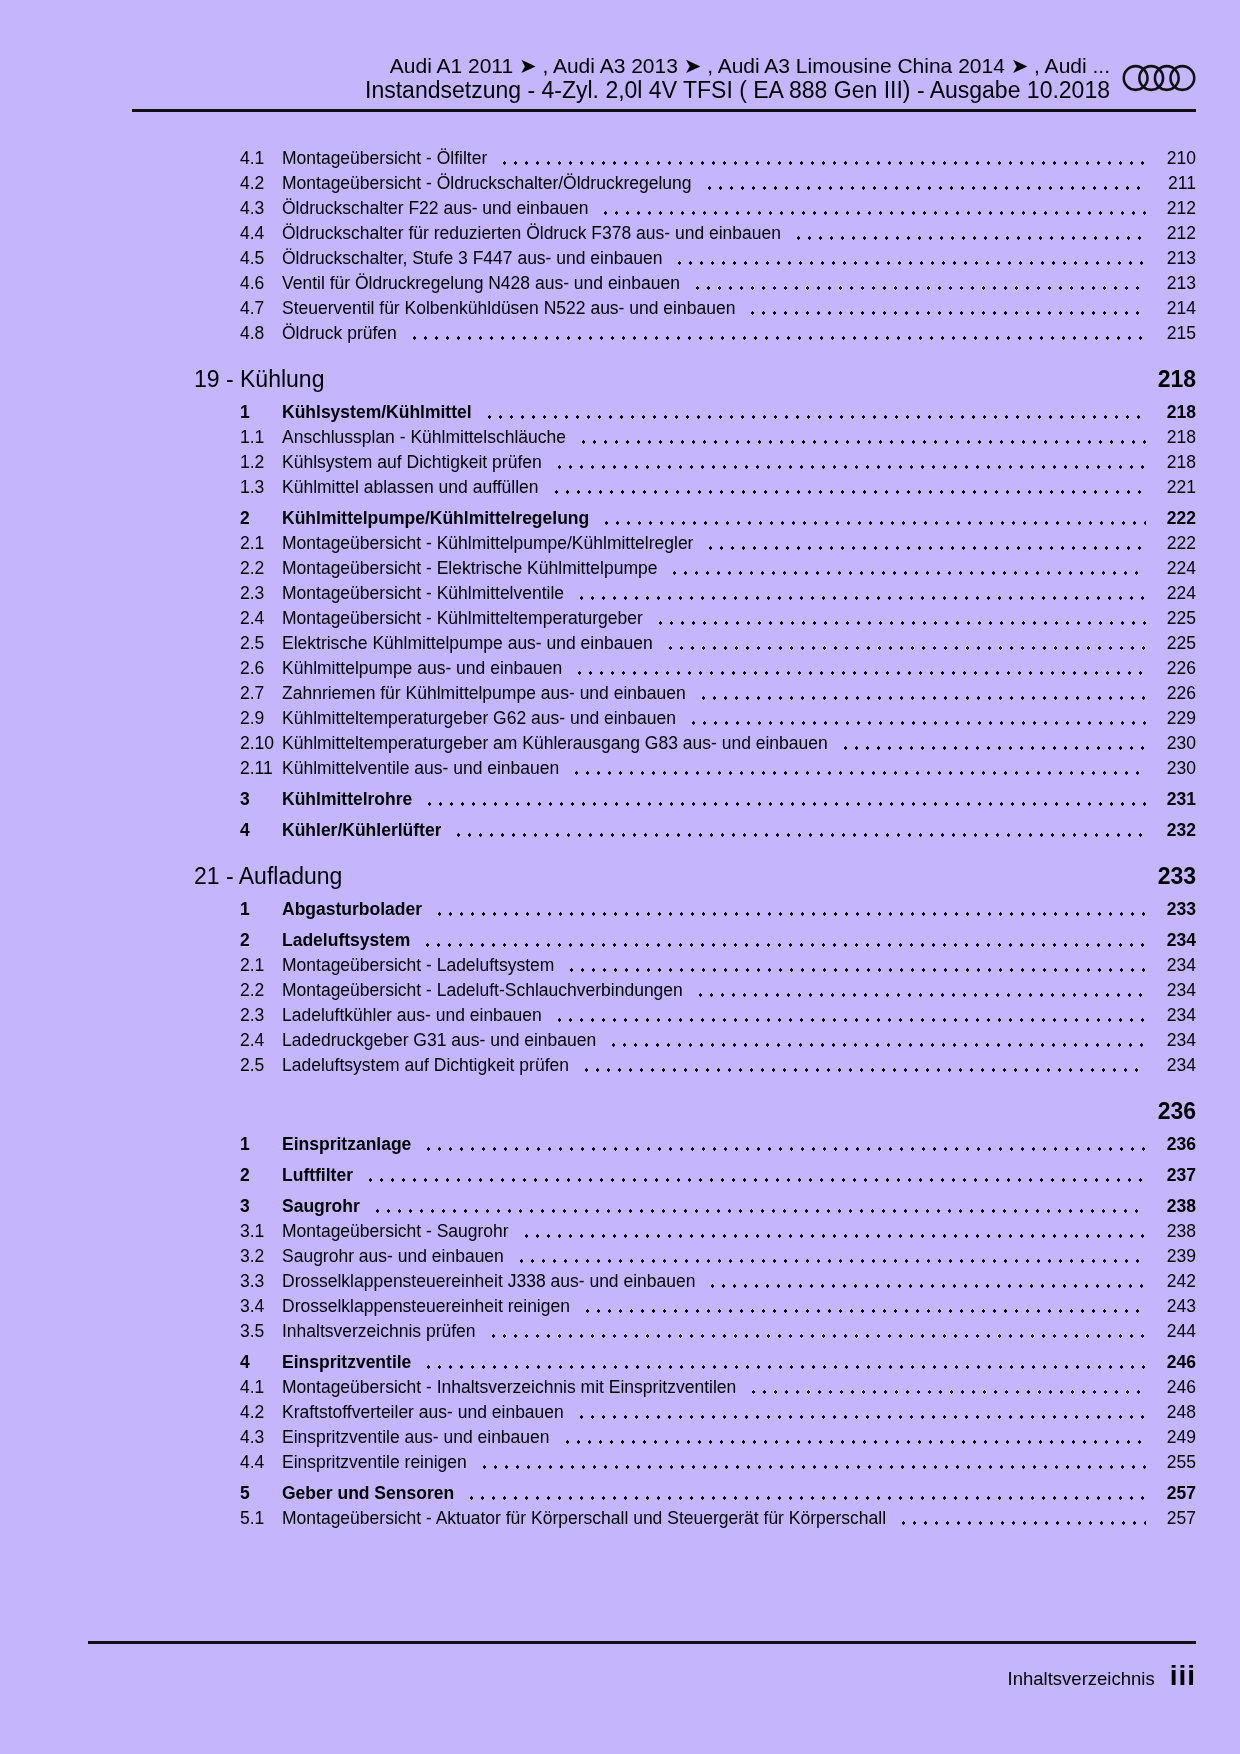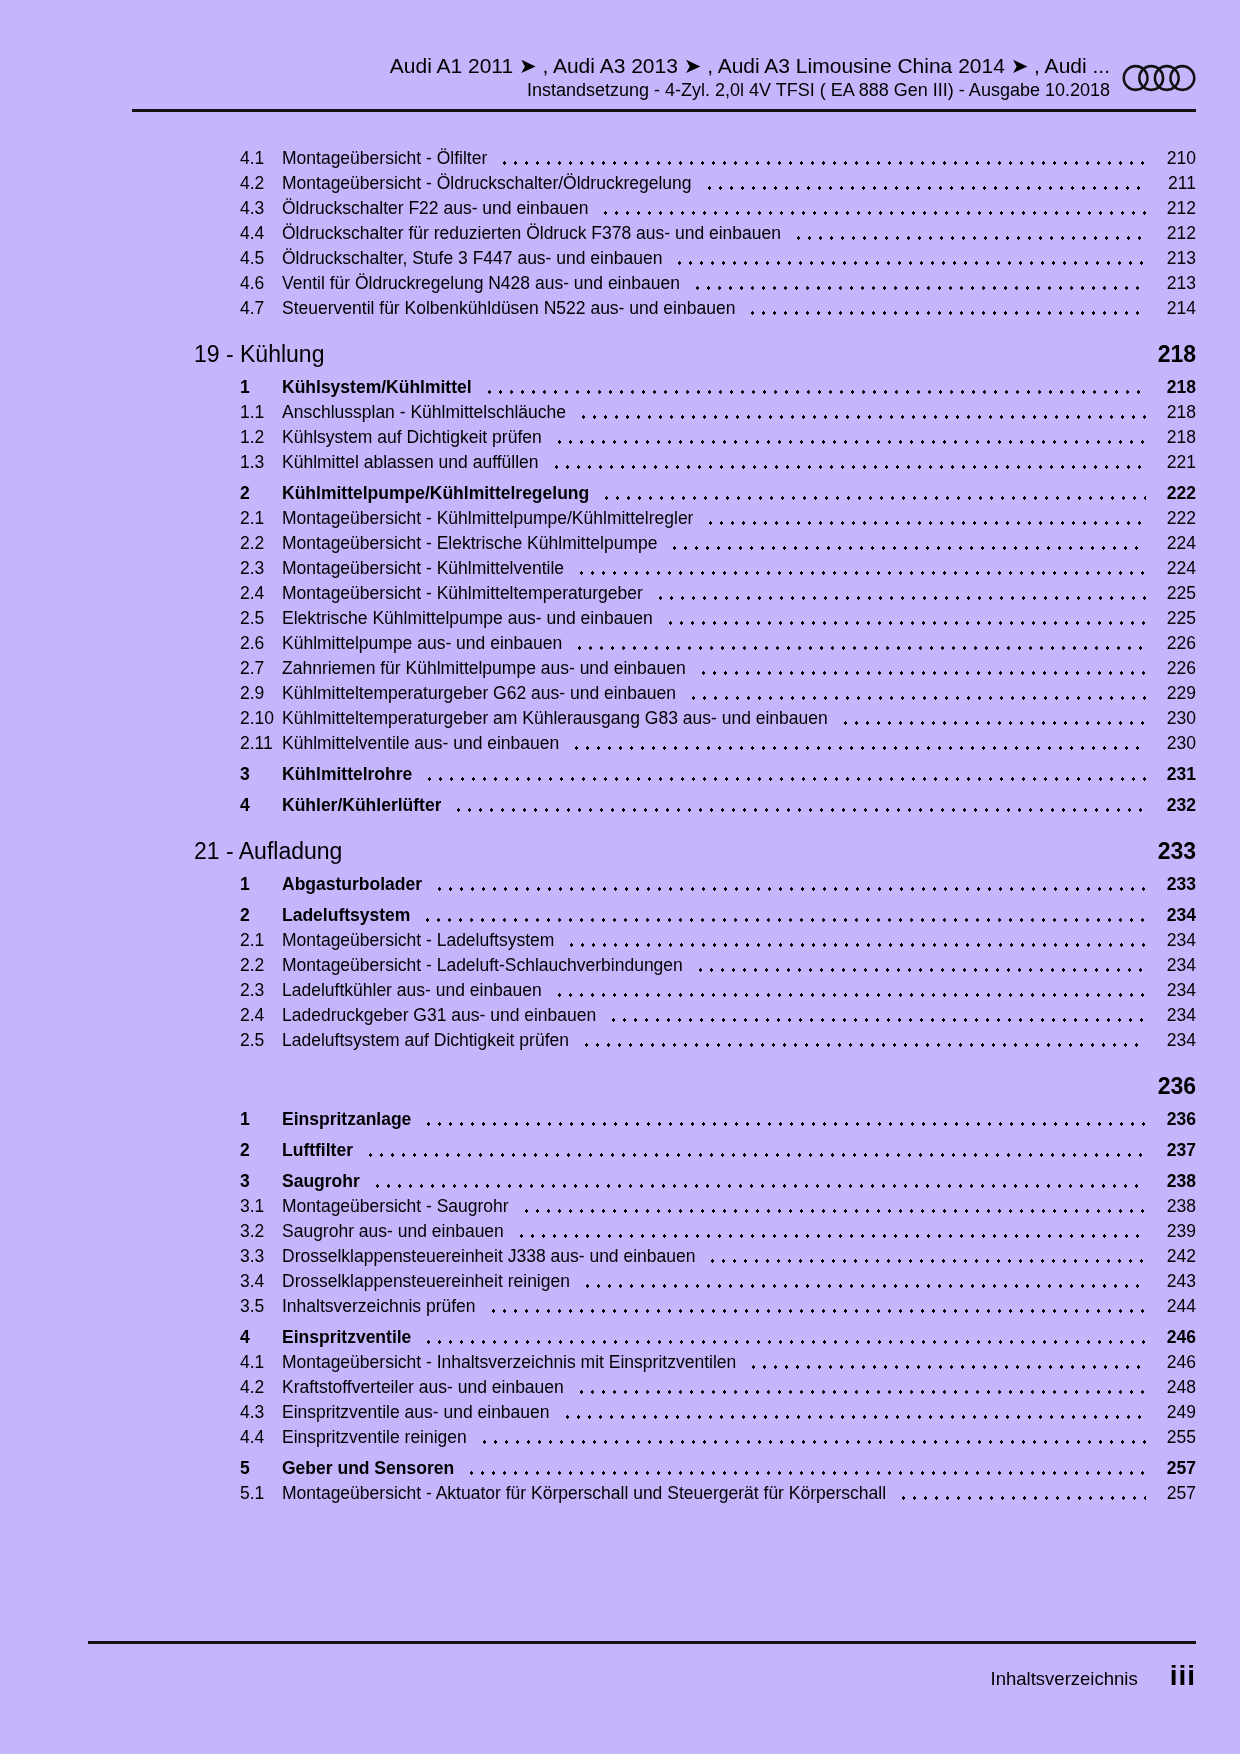--- a/index.html
+++ b/index.html
@@ -16,21 +16,21 @@
   
   header{padding-top:54px;}
   .header-inner{
     display:flex;
     justify-content:flex-end;
     align-items:center;
     padding:0 88px;
   }
   .header-text{text-align:right;margin-right:12px;line-height:24px;}
   .h-line1{font-size:21px;white-space:nowrap;}
-  .h-line2{font-size:18px;white-space:nowrap;}
+  .h-line2{font-size:23px;white-space:nowrap;}
   .logo svg{display:block;}
   .rule{
     height:3px;
     background:#111;
     margin:7px 88px 0 88px;
   }
   
   main.toc{
     padding:34px 88px 0 150px;
     font-size:17.5px;
@@ -72,21 +72,21 @@
     left:88px;
     right:88px;
     top:1641px;
   }
   .footer-rule{height:3px;background:#111;}
   .footer-text{
     margin-top:16px;
     display:flex;
     justify-content:flex-end;
     align-items:baseline;
-    gap:32px;
+    gap:15px;
   }
   .footer-label{font-size:18.5px;}
   .footer-roman{font-size:28px;font-weight:700;letter-spacing:1px;}
 </style>
 </head>
 <body>
 
 <div class="page">
 
   <header>
@@ -145,20 +145,26 @@
         <span class="title">Ventil für Öldruckregelung N428 aus- und einbauen</span>
         <span class="leader"></span>
         <span class="page-num">213</span>
       </div>
       <div class="entry">
         <span class="num">4.7</span>
         <span class="title">Steuerventil für Kolbenkühldüsen N522 aus- und einbauen</span>
         <span class="leader"></span>
         <span class="page-num">214</span>
       </div>
+      <div class="entry">
+        <span class="num">4.8</span>
+        <span class="title">Öldruck prüfen</span>
+        <span class="leader"></span>
+        <span class="page-num">215</span>
+      </div>
       <div class="chapter">
         <span class="ch-label">19 - Kühlung</span>
         <span class="leader"></span>
         <span class="page-num">218</span>
       </div>
       <div class="entry bold">
         <span class="num">1</span>
         <span class="title">Kühlsystem/Kühlmittel</span>
         <span class="leader"></span>
         <span class="page-num">218</span>

